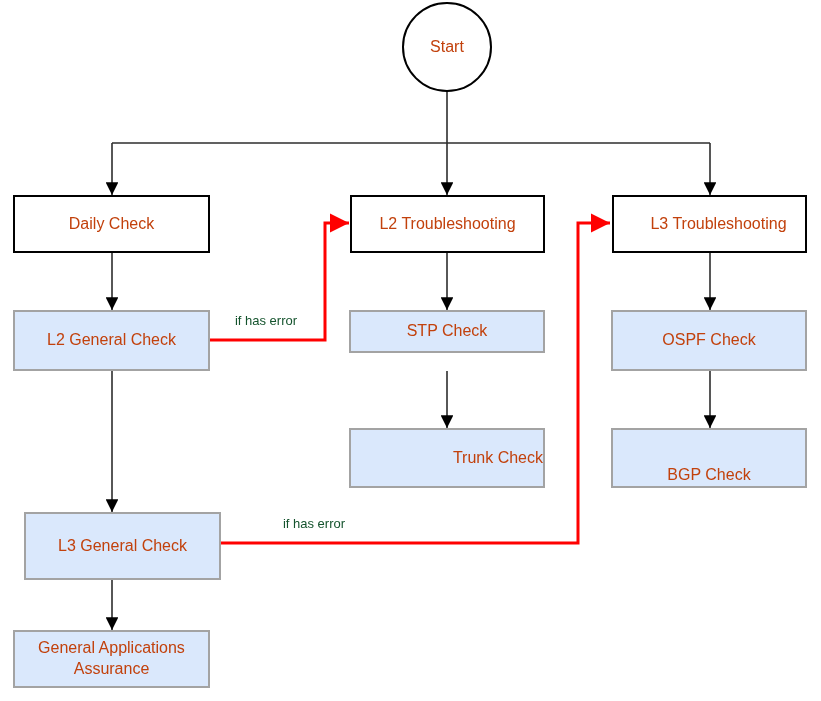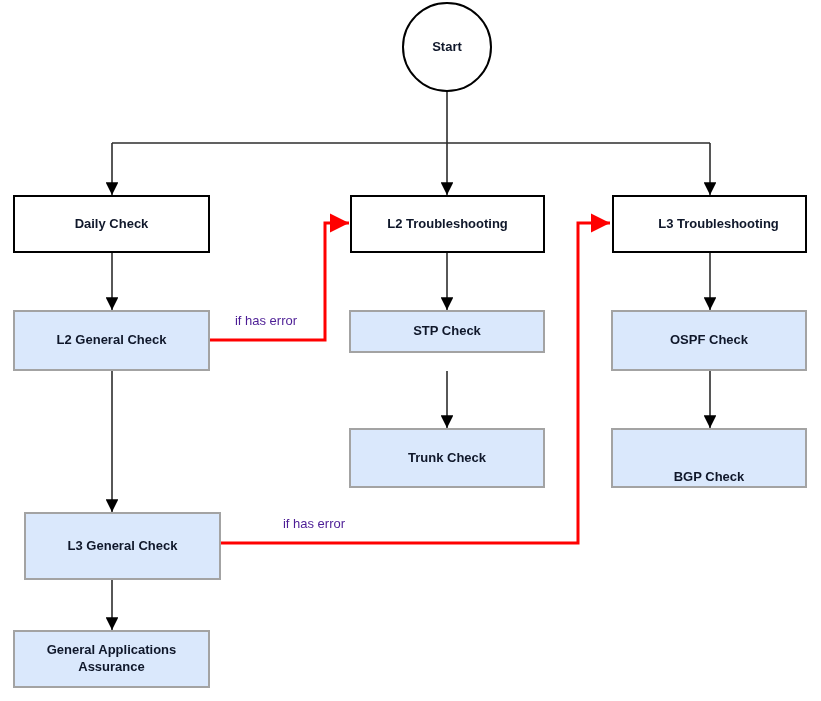--- a/index.html
+++ b/index.html
@@ -20,24 +20,23 @@
     left: 0; top: 0;
     width: 821px; height: 701px;
   }
   .node {
     position: absolute;
     display: flex;
     align-items: center;
     justify-content: center;
     text-align: center;
     box-sizing: border-box;
-    font-size: 13px;
-    color: #0f172a;
+    font-size: 16px;
+    color: #c2410c;
     line-height: 1.3;
-    font-weight: bold;
   }
   .node .node-label {
     display: inline-block;
     max-width: 172px;
   }
   .shape-circle {
     background: #ffffff;
     border: 2px solid #000000;
     border-radius: 50%;
   }
@@ -48,33 +47,33 @@
   .shape-blue {
     background: #dae8fc;
     border: 2px solid #a3a3a3;
   }
   .edge-label {
     position: absolute;
     transform: translate(-50%, -50%);
     background: #ffffff;
     padding: 0 2px;
     font-size: 13px;
-    color: #4c1d95;
+    color: #14532d;
     white-space: nowrap;
   }
 
   
   #n-start  { left: 402px; top: 2px;   width: 90px;  height: 90px; }
   #n-daily  { left: 13px;  top: 195px; width: 197px; height: 58px; }
   #n-l2ts   { left: 350px; top: 195px; width: 195px; height: 58px; }
   #n-l3ts   { left: 612px; top: 195px; width: 195px; height: 58px; padding-left: 18px; }
   #n-l2gc   { left: 13px;  top: 310px; width: 197px; height: 61px; }
   #n-stp    { left: 349px; top: 310px; width: 196px; height: 43px; }
   #n-ospf   { left: 611px; top: 310px; width: 196px; height: 61px; }
-  #n-trunk  { left: 349px; top: 428px; width: 196px; height: 60px; }
+  #n-trunk  { left: 349px; top: 428px; width: 196px; height: 60px; justify-content: flex-end; }
   #n-bgp    { left: 611px; top: 428px; width: 196px; height: 60px; align-items: flex-end; }
   #n-l3gc   { left: 24px;  top: 512px; width: 197px; height: 68px; }
   #n-caa    { left: 13px;  top: 630px; width: 197px; height: 58px; }
 
   #lbl-err-l2 { left: 266px; top: 320px; }
   #lbl-err-l3 { left: 314px; top: 523px; }
 </style>
 </head>
 <body>
 

